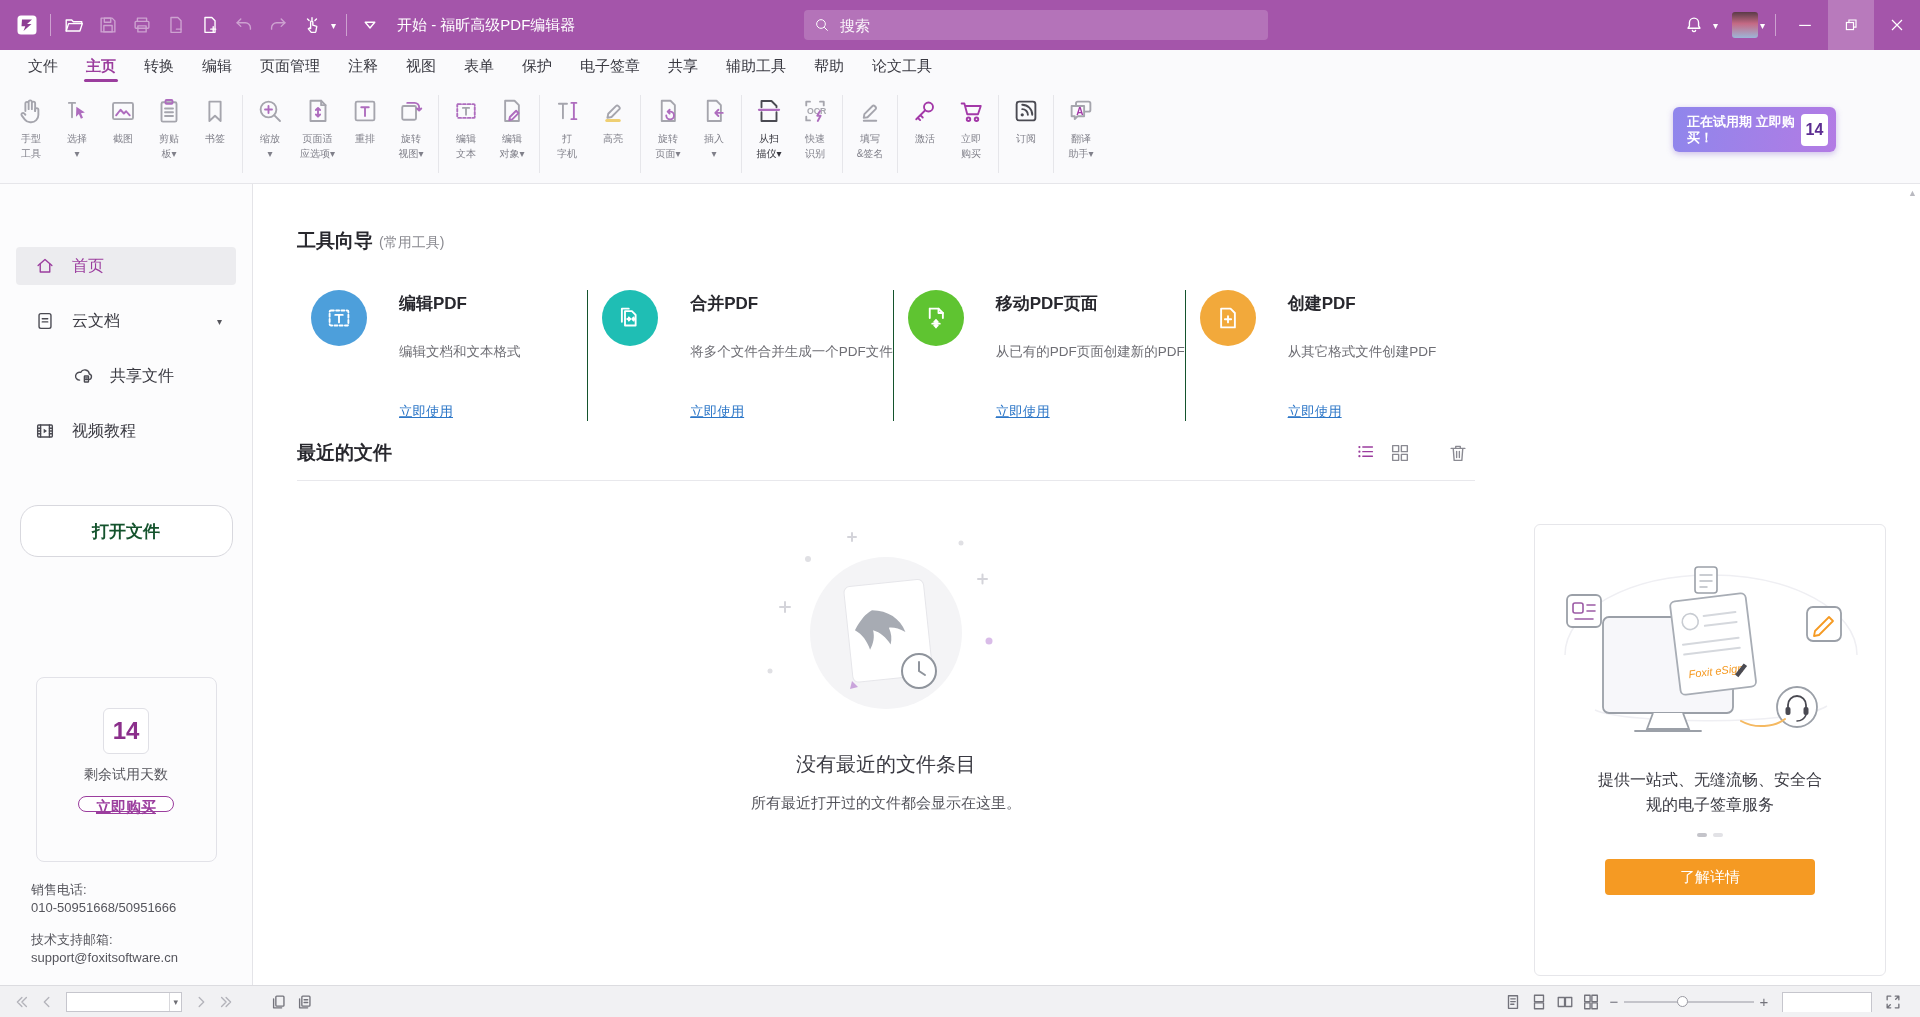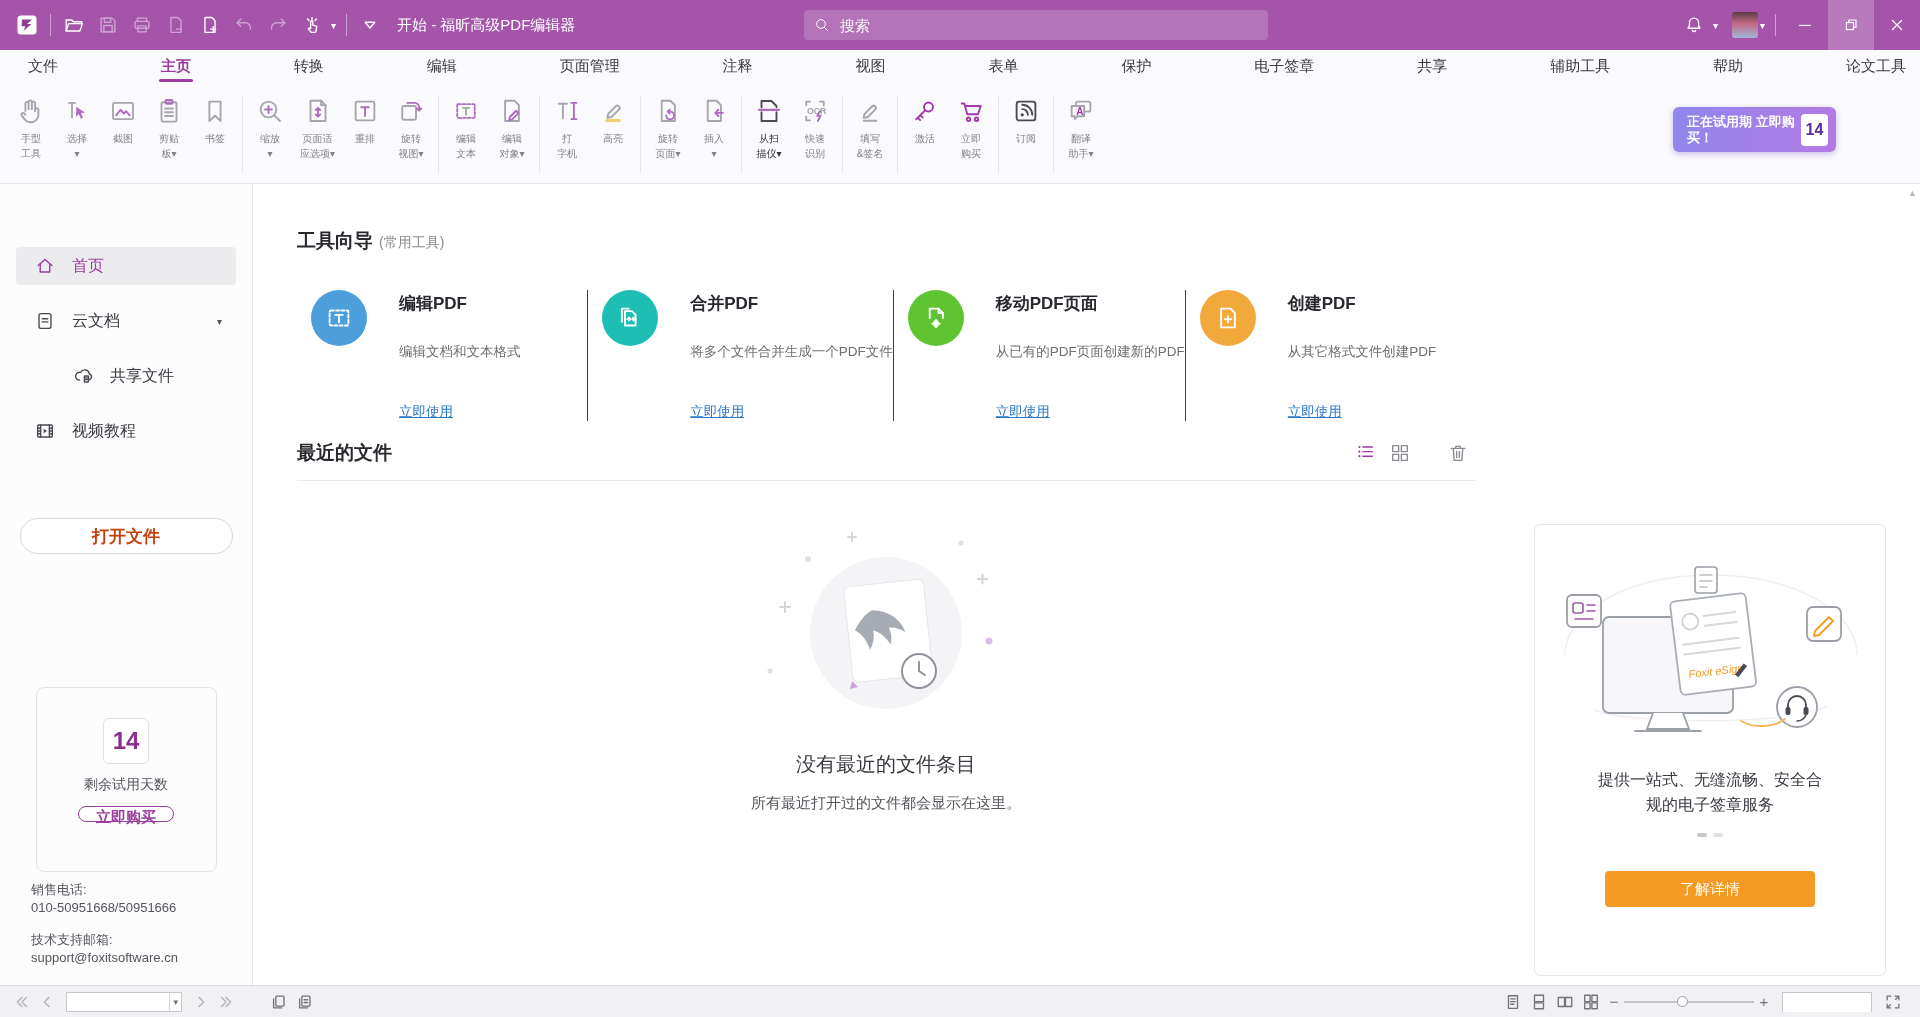--- a/index.html
+++ b/index.html
@@ -18,21 +18,21 @@
   .tb-search input{flex:1;background:transparent;border:none;outline:none;color:#fff;font-size:15px;margin-left:8px;}
   .tb-search input::placeholder{color:rgba(255,255,255,.92);}
   .tb-right{position:absolute;right:0;top:0;height:50px;display:flex;align-items:center;}
   .tb-caret{color:#fff;font-size:10px;margin:0 4px 0 2px;}
   .avatar{width:26px;height:26px;border-radius:3px;background:linear-gradient(180deg,#5a3b46 0%,#c56a85 45%,#9db6d8 100%);margin-left:10px;}
   .win-btn{width:46px;height:50px;display:flex;align-items:center;justify-content:center;}
   .win-btn svg{stroke:#fff;fill:none;stroke-width:1.4;}
   .win-btn.lit{background:rgba(255,255,255,.22);}
 
   
-  .menubar{height:33px;background:#FAFAFC;display:flex;align-items:center;padding-left:14px;justify-content:space-between;}
+  .menubar{height:33px;background:#FAFAFC;display:flex;align-items:center;padding-left:14px;}
   .mb-item{position:relative;padding:0 14px;font-size:15px;color:#3A3A42;height:33px;display:flex;align-items:center;cursor:default;}
   .mb-item.active{color:#9B3D9E;font-weight:bold;}
   .mb-item.active::after{content:"";position:absolute;left:12px;right:12px;bottom:1px;height:3px;border-radius:2px;background:#9B3D9E;}
 
   
   .ribbon{height:101px;background:#FAFAFC;border-bottom:1px solid #E6E6EA;display:flex;align-items:flex-start;padding:10px 0 0 8px;position:relative;}
   .rb-item{display:flex;flex-direction:column;align-items:center;padding:0 7px;min-width:46px;}
   .rb-ic{height:36px;display:flex;align-items:center;justify-content:center;}
   .rb-ic svg{stroke:#A5A5AD;fill:none;stroke-width:1.5;stroke-linecap:round;stroke-linejoin:round;}
   .rb-ic .p{stroke:#AE6CBE;}
@@ -51,25 +51,25 @@
 
   
   .bodyrow{display:flex;height:801px;}
   .sidebar{width:253px;border-right:1px solid #E4E4E8;background:#FCFCFD;position:relative;flex:0 0 auto;}
   .sb-item{display:flex;align-items:center;height:38px;margin:0 16px;border-radius:4px;padding-left:18px;font-size:16px;color:#3A3A42;cursor:pointer;position:relative;}
   .sb-item svg{stroke:#4A4A52;fill:none;stroke-width:1.5;stroke-linecap:round;stroke-linejoin:round;margin-right:16px;flex:0 0 auto;}
   .sb-item.active{background:#ECECEF;color:#9B3D9E;}
   .sb-item.active svg{stroke:#9B3D9E;}
   .sb-item.sub{padding-left:56px;}
   .sb-item .dd{position:absolute;right:14px;color:#55555C;font-size:10px;}
-  .open-btn{display:block;margin:13px auto;width:213px;height:36px;border-radius:18px;background:#fff;border:1px solid #D8D8DE;font-size:17px;font-weight:bold;color:#c2410c;cursor:pointer;}
+  .open-btn{display:block;margin:0 auto;width:213px;height:52px;border-radius:18px;background:#fff;border:1px solid #D8D8DE;font-size:17px;font-weight:bold;color:#14532d;cursor:pointer;}
   .trial-card{margin:0 auto;width:181px;height:185px;border:1px solid #E2E2E8;border-radius:8px;background:#FCFCFD;text-align:center;}
   .trial-card .dbox{width:46px;height:46px;border:1px solid #E0E0E6;border-radius:6px;background:#fff;margin:30px auto 0;font-size:24px;font-weight:bold;color:#8B2F8B;display:flex;align-items:center;justify-content:center;}
   .trial-card .lbl{margin-top:12px;font-size:14px;color:#55555C;}
-  .trial-card .buy{margin-top:12px;width:96px;height:16px;border-radius:16px;border:1px solid #9B3D9E;background:#fff;color:#9B3D9E;font-size:15px;font-weight:bold;cursor:pointer;}
+  .trial-card .buy{margin-top:12px;width:96px;height:16px;border-radius:16px;border:1px solid #9B3D9E;background:#fff;color:#9B3D9E;font-size:15px;font-weight:bold;cursor:pointer;text-decoration:underline;}
   .contact{position:absolute;left:31px;bottom:18px;font-size:13px;color:#55555C;line-height:18px;}
   .contact .row{margin-bottom:14px;}
 
   
   .main{flex:1;position:relative;background:#fff;}
   .scroll-up{position:absolute;top:4px;right:3px;color:#B9B9C0;font-size:9px;}
   .main-left{position:absolute;left:44px;top:0;width:1178px;}
   .tools-head{margin-top:44px;display:flex;align-items:baseline;}
   .tools-title{font-size:19px;font-weight:bold;color:#28282E;}
   .tools-note{font-size:14px;color:#8A8A90;margin-left:6px;}
@@ -93,21 +93,21 @@
   .empty{margin-top:40px;text-align:center;}
   .empty-title{font-size:20px;color:#3A3A42;margin-top:10px;}
   .empty-sub{font-size:15px;color:#55555C;margin-top:16px;}
 
   
   .promo{position:absolute;right:34px;top:340px;width:352px;height:452px;border:1px solid #E6E6EA;border-radius:6px;background:#fff;text-align:center;}
   .promo-text{font-size:16px;color:#3A3A42;line-height:25px;margin-top:8px;}
   .promo-dots{margin-top:16px;display:flex;justify-content:center;gap:6px;}
   .pdot{width:10px;height:4px;border-radius:2px;background:#C4C4CA;}
   .pdot.off{background:#E2E2E6;}
-  .promo-btn{margin-top:34px;width:210px;height:36px;border:none;border-radius:4px;color:#fff;font-size:15px;cursor:pointer;}
+  .promo-btn{margin-top:22px;width:210px;height:36px;border:none;border-radius:4px;color:#fff;font-size:15px;cursor:pointer;}
 
   
   .statusbar{height:32px;background:#F1F1F3;border-top:1px solid #DCDCE0;display:flex;align-items:center;padding:0 14px 0 8px;}
   .st-ic{width:26px;height:24px;display:flex;align-items:center;justify-content:center;cursor:pointer;}
   .st-ic svg{stroke:#73737B;fill:none;stroke-width:1.5;stroke-linecap:round;stroke-linejoin:round;}
   .st-ic.dis svg{stroke:#B3B3BA;}
   .page-box{width:116px;height:20px;background:#fff;border:1px solid #C6C6CD;display:flex;align-items:center;margin:0 6px;}
   .page-box input{flex:1;border:none;outline:none;font-size:12px;padding:0 4px;min-width:0;}
   .page-box .dd{font-size:9px;color:#6E6E74;padding:0 3px;border-left:1px solid #D8D8DC;height:100%;display:flex;align-items:center;}
   .st-gap{width:26px;}

